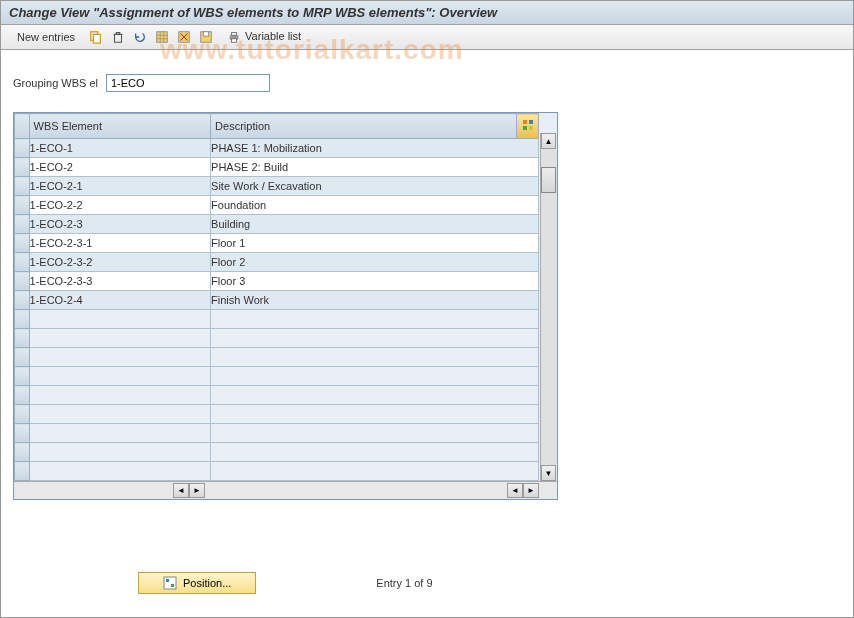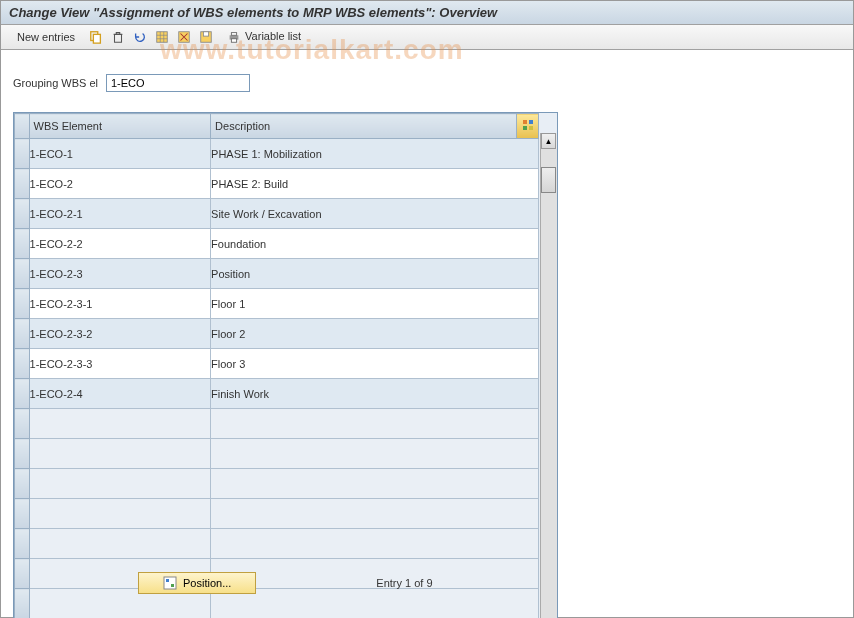--- a/index.html
+++ b/index.html
@@ -57,21 +57,21 @@
       margin-bottom: 20px;
       margin-top: 16px;
     }
     
     .filter-label { color: #333; }
     
     .filter-input {
       border: 1px solid #7a99b8;
       background: #fff;
       padding: 2px 4px;
-      width: 144px;
+      width: 164px;
       height: 18px;
     }
     
     .table-container {
       border: 1px solid #7a99b8;
       width: 545px;
       background: #e8eef5;
       position: relative;
     }
     
@@ -88,21 +88,21 @@
       font-weight: normal;
       color: #333;
       height: 25px;
     }
     
     .sap-table td {
       border: 1px solid #b0c0d0;
       padding: 2px 0;
       background: #fff;
       color: #333;
-      height: 30px;
+      height: 19px;
     }
     
     .sap-table td.row-selector {
       width: 14px;
       background: linear-gradient(#e0e9f0, #c9d6e3);
       border: 1px solid #9ab0c5;
     }
     
     .sap-table th.corner {
       width: 14px;
@@ -309,21 +309,21 @@
     <td class="zebra" colspan="2">Site Work / Excavation</td>
   </tr>
             <tr>
     <td class="row-selector"></td>
     <td class="">1-ECO-2-2</td>
     <td class="" colspan="2">Foundation</td>
   </tr>
             <tr>
     <td class="row-selector"></td>
     <td class="zebra">1-ECO-2-3</td>
-    <td class="zebra" colspan="2">Position</td>
+    <td class="zebra" colspan="2">Building</td>
   </tr>
             <tr>
     <td class="row-selector"></td>
     <td class="">1-ECO-2-3-1</td>
     <td class="" colspan="2">Floor 1</td>
   </tr>
             <tr>
     <td class="row-selector"></td>
     <td class="zebra">1-ECO-2-3-2</td>
     <td class="zebra" colspan="2">Floor 2</td>

